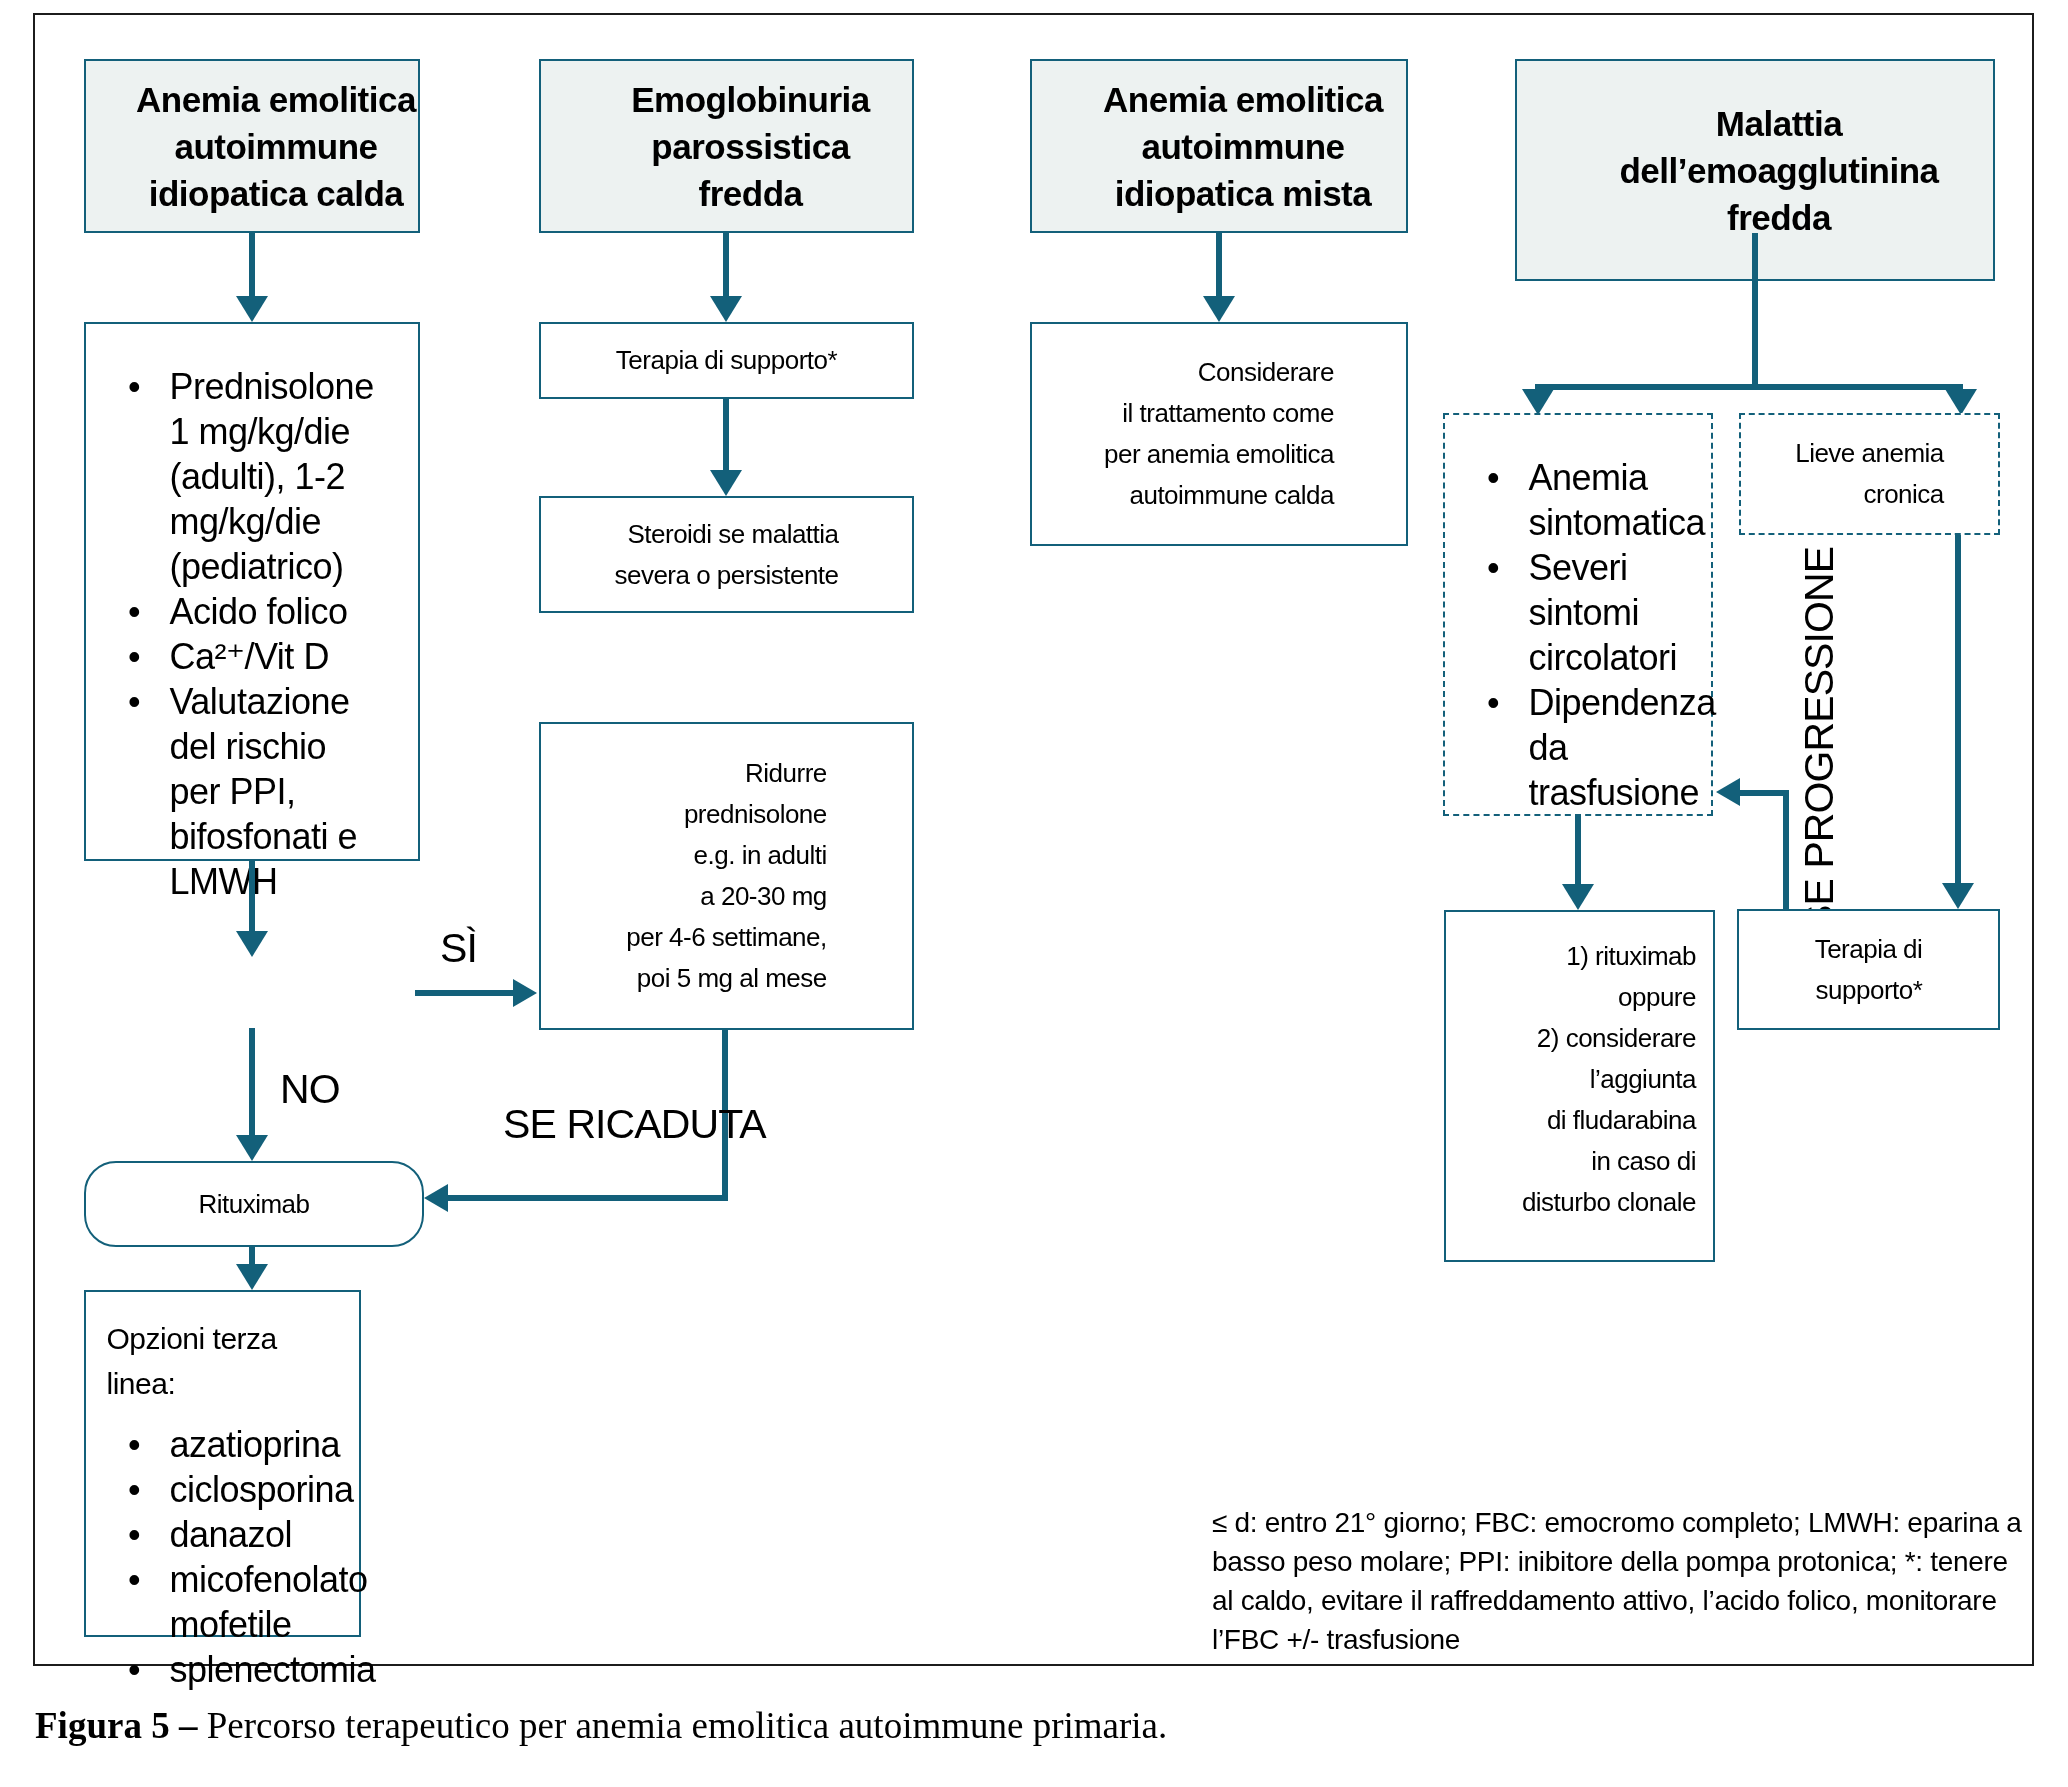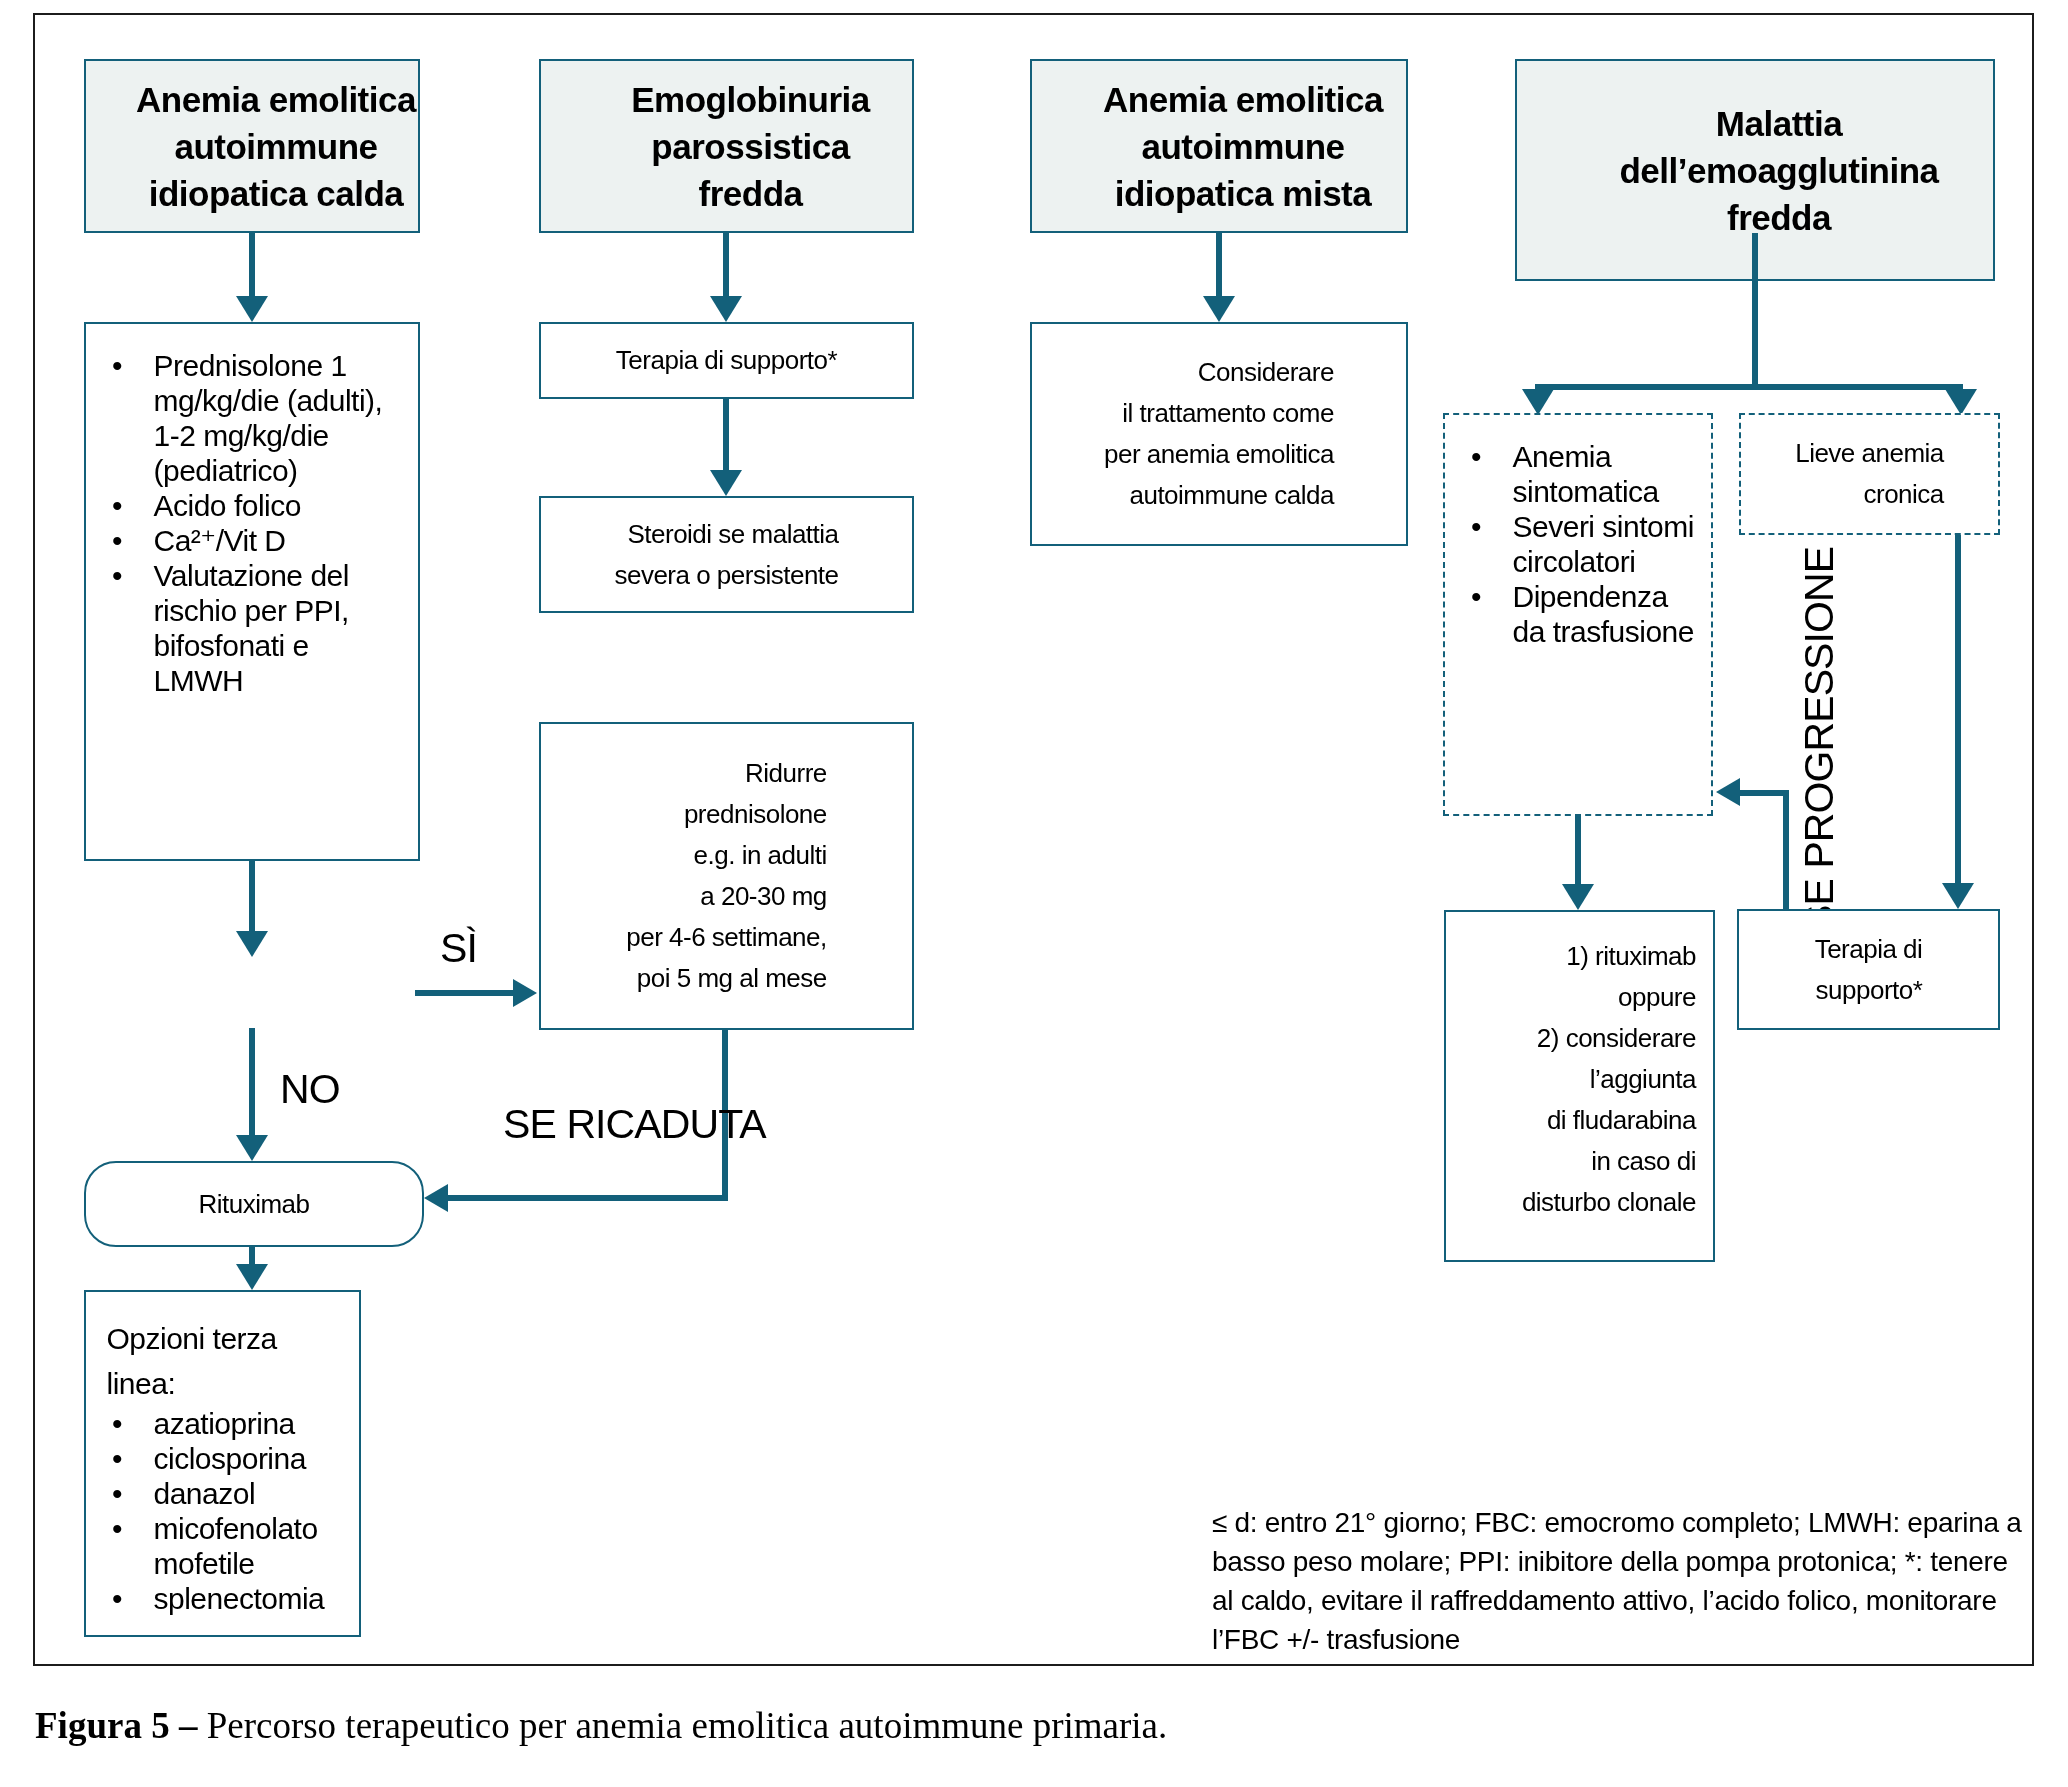--- a/index.html
+++ b/index.html
@@ -27,21 +27,21 @@
     box-sizing:border-box;
     color:var(--ink);
   }
   .shaded{background:var(--hfill);}
   .dashedb{border-style:dashed;}
   .center{display:flex;align-items:center;justify-content:center;text-align:center;}
   .hdr{font-weight:700;font-size:35px;line-height:47px;letter-spacing:-0.5px;padding-left:48px;}
   .bodytext{font-size:26px;line-height:41px;letter-spacing:-0.5px;text-align:right;}
   .prel{white-space:pre-line;}
   .leftpad{padding:24px 17px 17px 20.5px;}
-  .blist{list-style:none;margin:0;padding:0;font-size:30px;line-height:35px;letter-spacing:-0.5px;}
+  .blist{list-style:none;margin:16px;padding:0;font-size:36px;line-height:45px;letter-spacing:-0.5px;}
   .blist li{position:relative;padding-left:47px;}
   .blist li::before{content:"•";position:absolute;left:5.6px;top:0;}
   .opz-title{font-size:30px;line-height:45px;letter-spacing:-0.5px;}
   .vl,.hl{position:absolute;background:var(--teal);}
   .vl{width:5.6px;}
   .hl{height:5.6px;}
   .ah{position:absolute;width:0;height:0;}
   .ah-down{border-left:16px solid transparent;border-right:16px solid transparent;border-top:26px solid var(--teal);}
   .ah-right{border-top:14px solid transparent;border-bottom:14px solid transparent;border-left:24px solid var(--teal);}
   .ah-left{border-top:14px solid transparent;border-bottom:14px solid transparent;border-right:24px solid var(--teal);}

